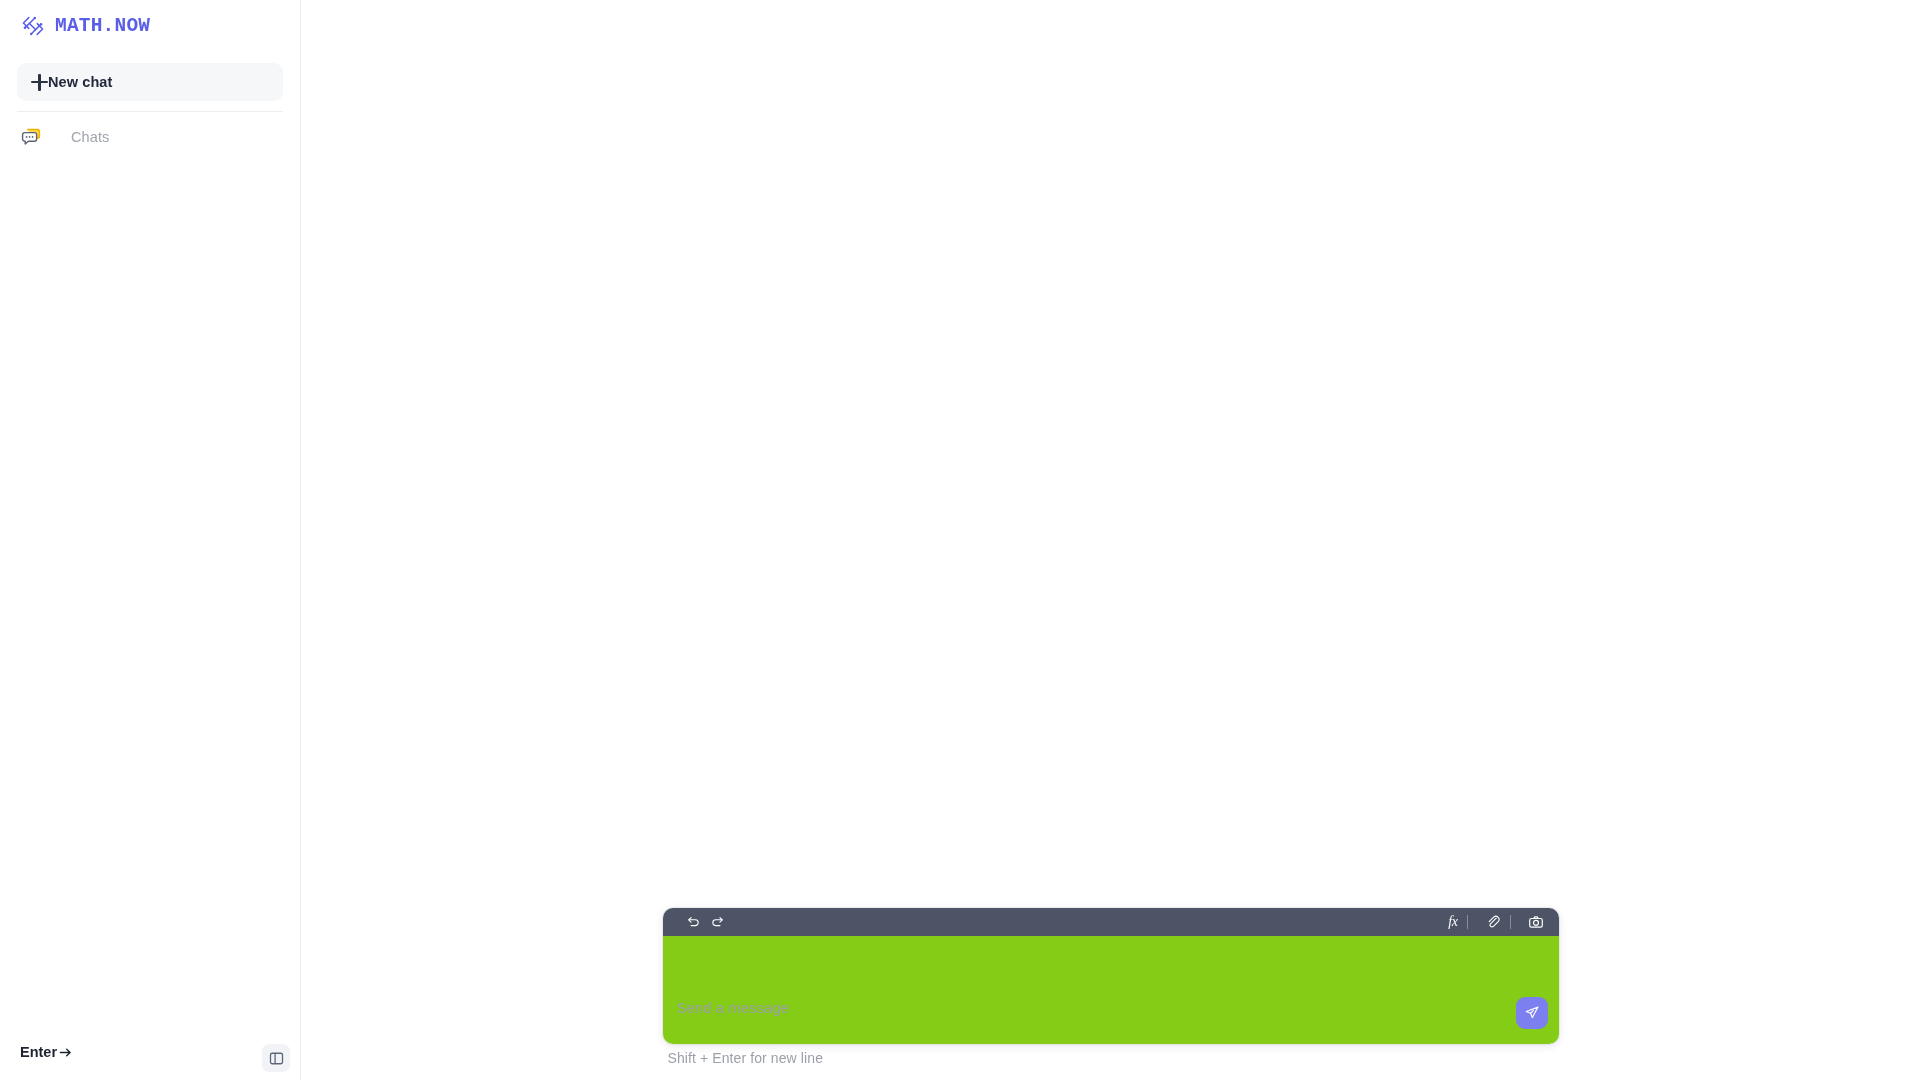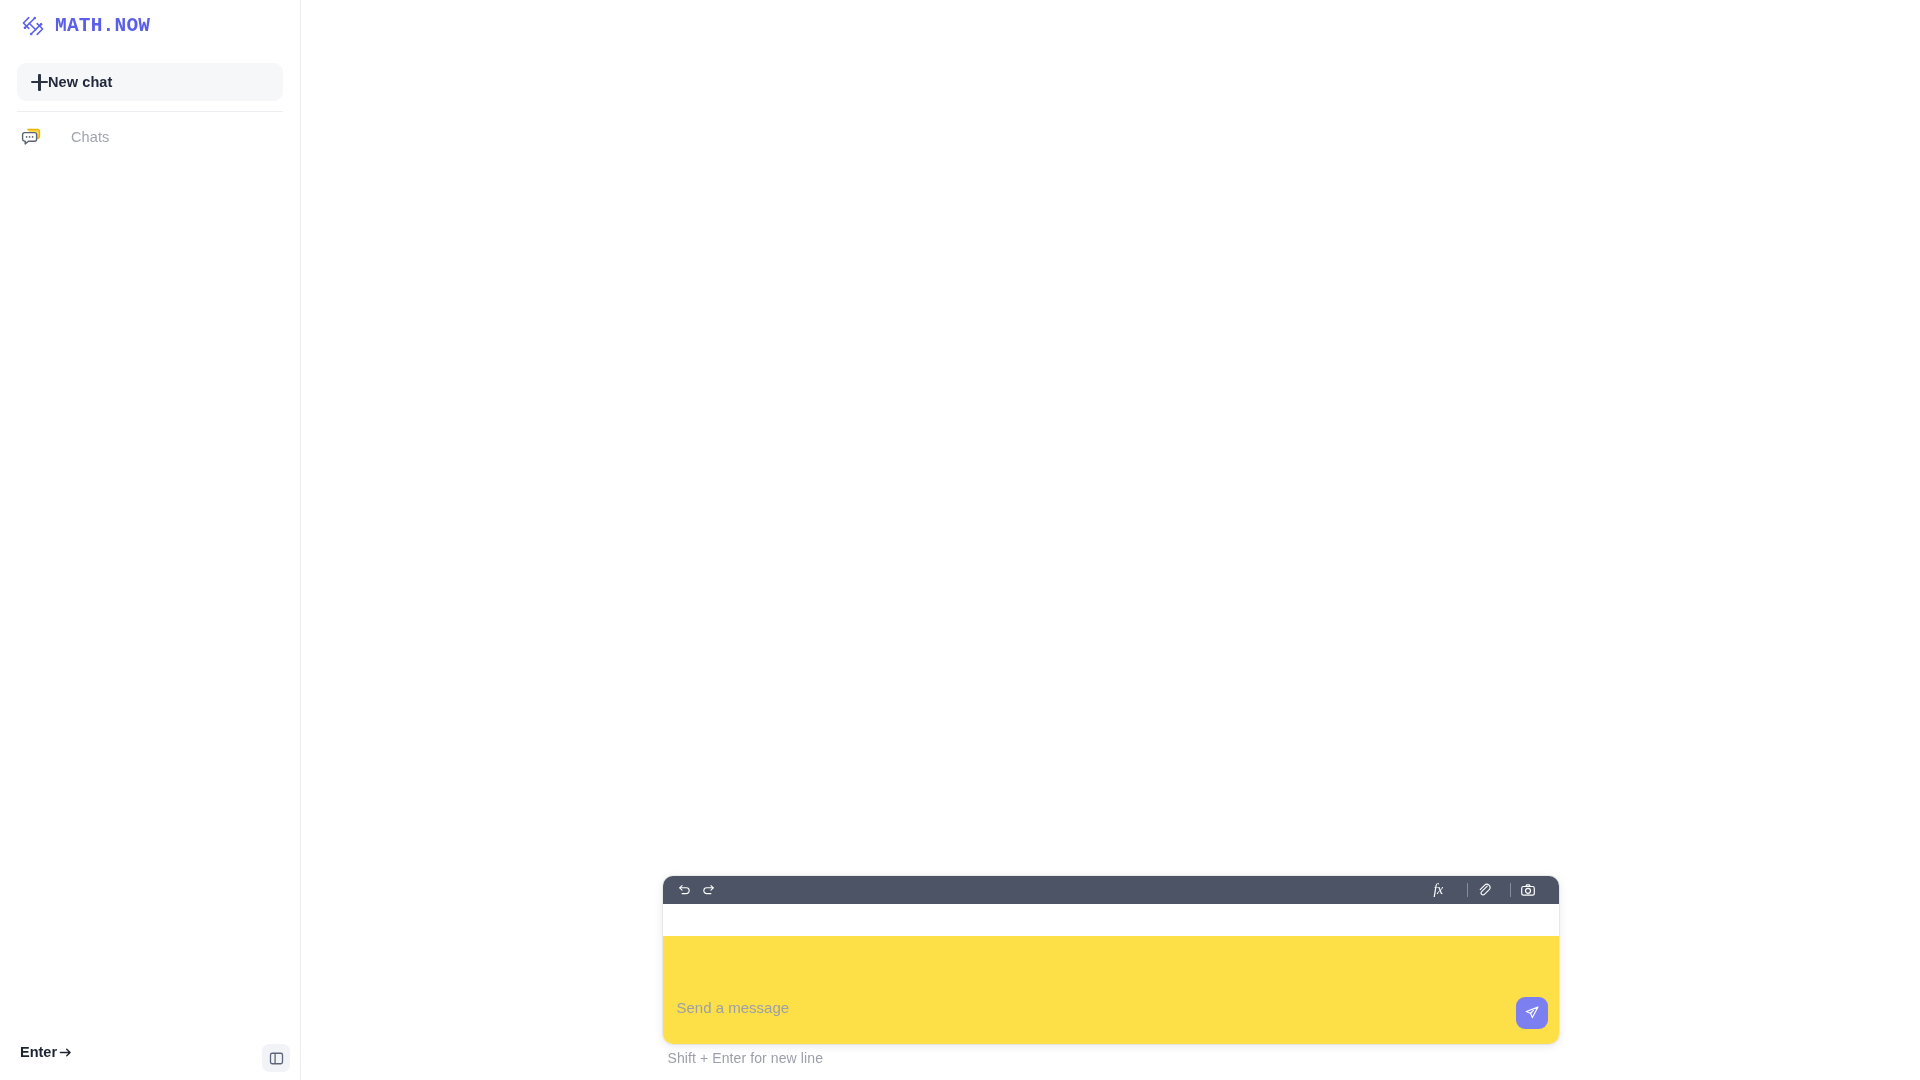--- a/index.html
+++ b/index.html
@@ -201,21 +201,21 @@
 
   .tb-group { display: flex; align-items: center; }
 
   .tb-btn {
     width: 24px;
     height: 22px;
     background: transparent;
     border: none;
     display: flex;
     align-items: center;
-    justify-content: flex-start;
+    justify-content: flex-end;
     cursor: pointer;
     padding: 0;
   }
   .tb-btn svg { display: block; }
 
   .tb-sep {
     width: 1px;
     height: 14px;
     background: #9aa1ad;
     margin: 0 9px;
@@ -228,23 +228,22 @@
     font-style: italic;
     font-size: 14px;
     line-height: 1;
     letter-spacing: -0.4px;
     user-select: none;
   }
 
   .composer-body {
     position: relative;
     height: 108px;
-    background: #fde047;
+    background: #84cc16;
     padding: 0;
-    margin-top: 32px;
   }
 
   .msg-input {
     position: absolute;
     left: 0;
     bottom: 26px;
     width: 850px;
     border: none;
     outline: none;
     resize: none;

